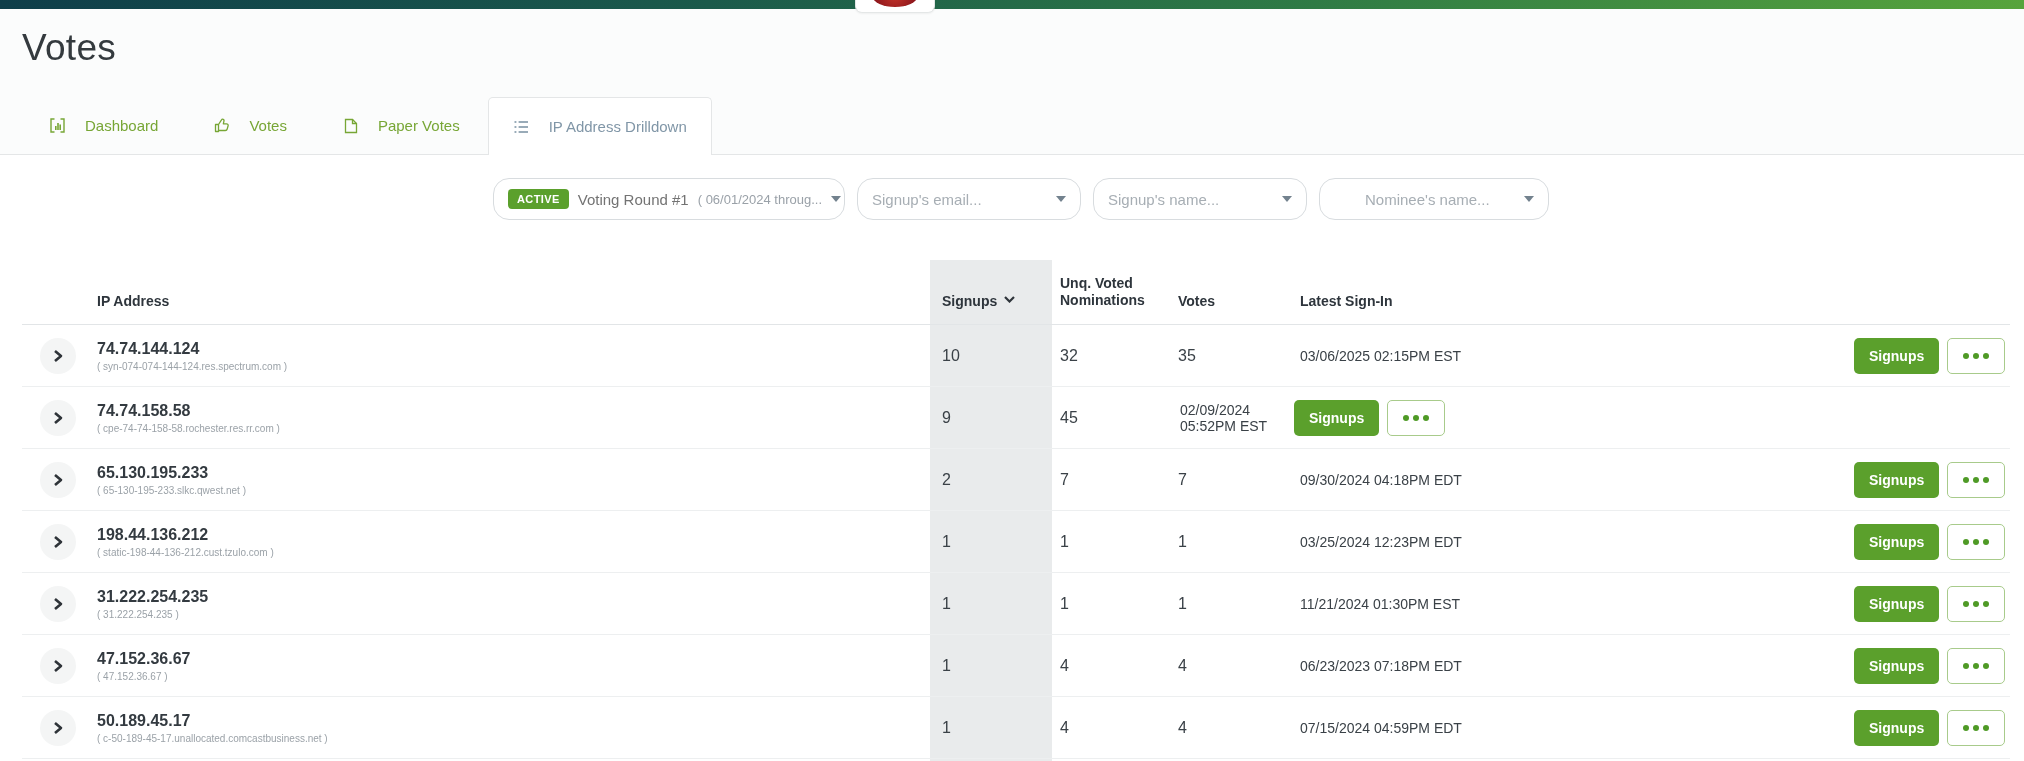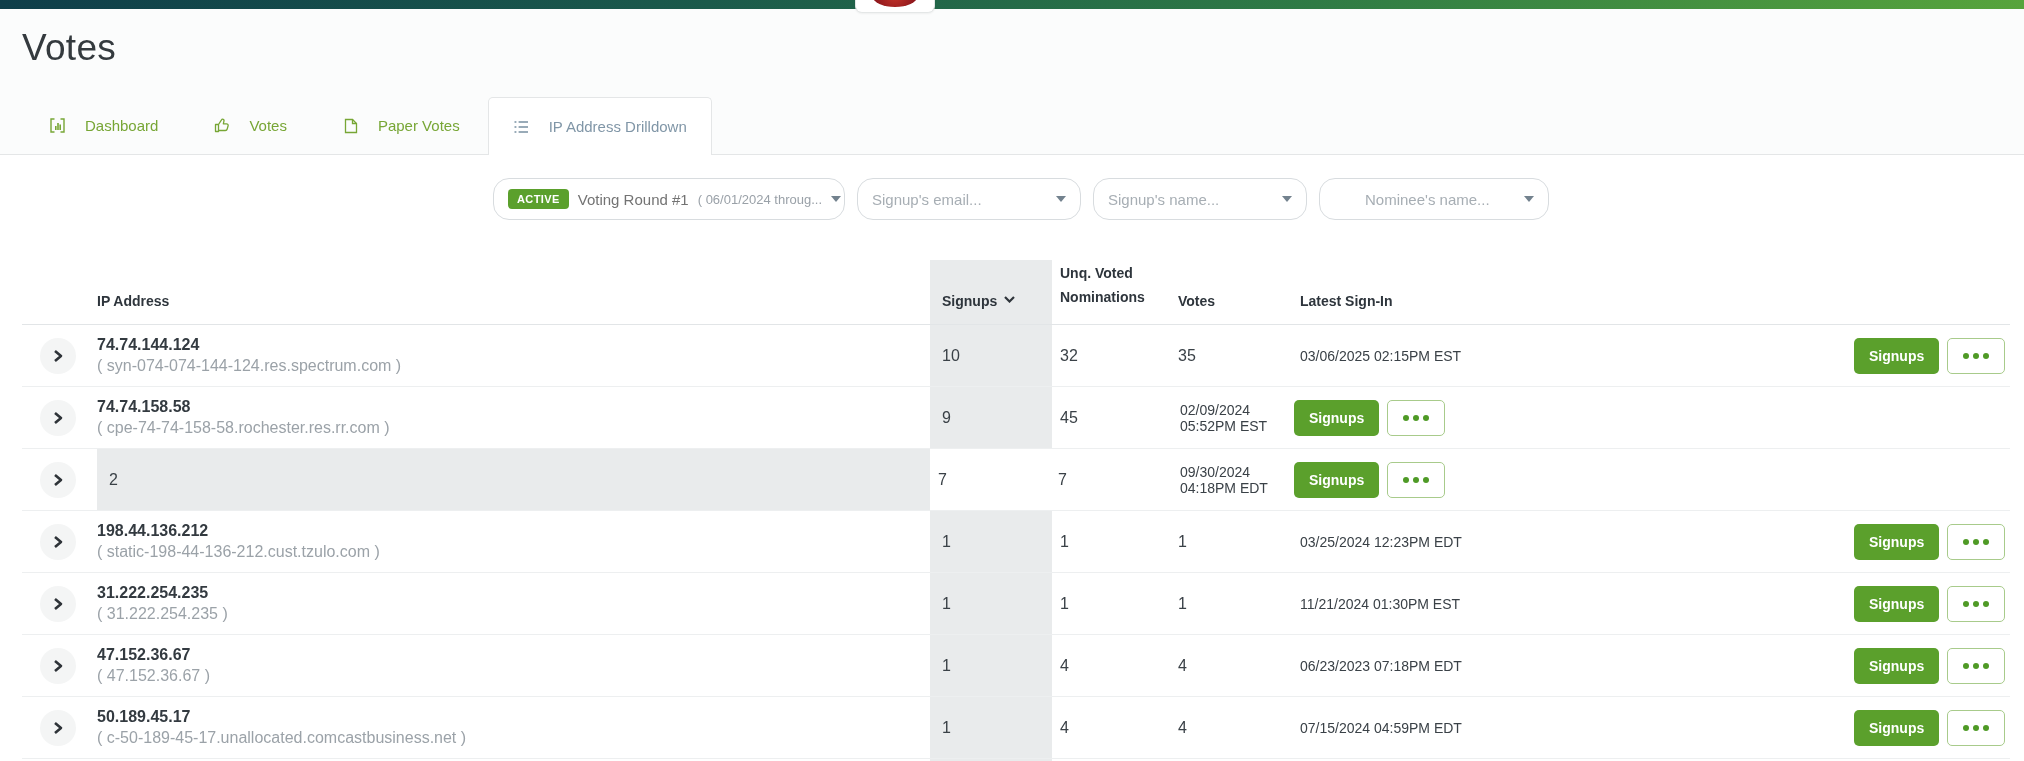--- a/index.html
+++ b/index.html
@@ -41,33 +41,33 @@
   .ph { color:#a7aeb4; font-size:15px; white-space:nowrap; }
 
   
   .table { margin:40px 0 0 22px; width:1988px; }
   .tgrid { display:grid; grid-template-columns:75px 833px 122px 120px 120px 560px 1fr; }
   .thead { border-bottom:1px solid #e2e5e7; }
   .thead > div { display:flex; align-items:flex-end; padding-bottom:15px; height:64px;
     font-weight:700; font-size:14px; color:#2e353c; }
   .sortbg { background:#e9ebec; }
   .th-signups { padding-left:12px; gap:7px; cursor:pointer; }
-  .th-unq { padding-left:8px; padding-right:28px; line-height:24px; cursor:pointer; }
+  .th-unq { padding-left:8px; padding-right:28px; line-height:17px; cursor:pointer; }
   .th-votes { padding-left:6px; cursor:pointer; }
   .th-latest { padding-left:8px; cursor:pointer; }
   .sorticon { margin-bottom:3px; }
 
   .trow { height:62px; border-bottom:1px solid #edeff0; }
   .trow > div { display:flex; align-items:center; height:100%; }
   .cell-expander { padding-left:18px; }
   .expander-btn { width:36px; height:36px; border-radius:50%; background:#f4f5f5; border:none;
     display:flex; align-items:center; justify-content:center; cursor:pointer; }
   .cell-ip { flex-direction:column; align-items:flex-start !important; justify-content:center; gap:3px;text-align:right; }
   .ip { font-size:16px; font-weight:700; color:#333a40; }
-  .host { font-size:16px; color:#9ba2a8; }
+  .host { font-size:10px; color:#9ba2a8; }
   .cell-signups { padding-left:12px; font-size:16px; color:#3a4147; background:#e9ebec; }
   .cell-unq { padding-left:8px; font-size:16px; color:#3a4147; }
   .cell-votes { padding-left:6px; font-size:16px; color:#3a4147; }
   .cell-latest { padding-left:8px; font-size:14px; color:#3a4147; }
   .cell-actions { gap:8px; padding-left:2px; }
   .btn-signups { background:#5ba02c; color:#fff; font-size:14px; font-weight:600; border:none;
     border-radius:5px; height:36px; padding:0 15px; cursor:pointer; }
   .btn-more { background:#fff; border:1px solid #a8cb8b; border-radius:5px; height:36px; width:58px;
     display:flex; align-items:center; justify-content:center; gap:4px; cursor:pointer; }
   .dot { width:6px; height:6px; border-radius:50%; background:#4f9a26; }
@@ -257,20 +257,24 @@
   </div>
 
   <div class="tgrid trow">
     <div class="cell-expander">
       <button class="expander-btn">
         <svg width="14" height="16" viewBox="0 0 14 16">
           <polyline points="4,3 10,8 4,13" fill="none" stroke="#2e3338" stroke-width="2.6" stroke-linejoin="round"></polyline>
         </svg>
       </button>
     </div>
+    <div class="cell-ip">
+      <span class="ip">65.130.195.233</span>
+      <span class="host">( 65-130-195-233.slkc.qwest.net )</span>
+    </div>
     <div class="cell-signups">
             <span>2</span>
           </div>
     <div class="cell-unq">
             <span>7</span>
           </div>
     <div class="cell-votes">
             <span>7</span>
           </div>
     <div class="cell-latest">

